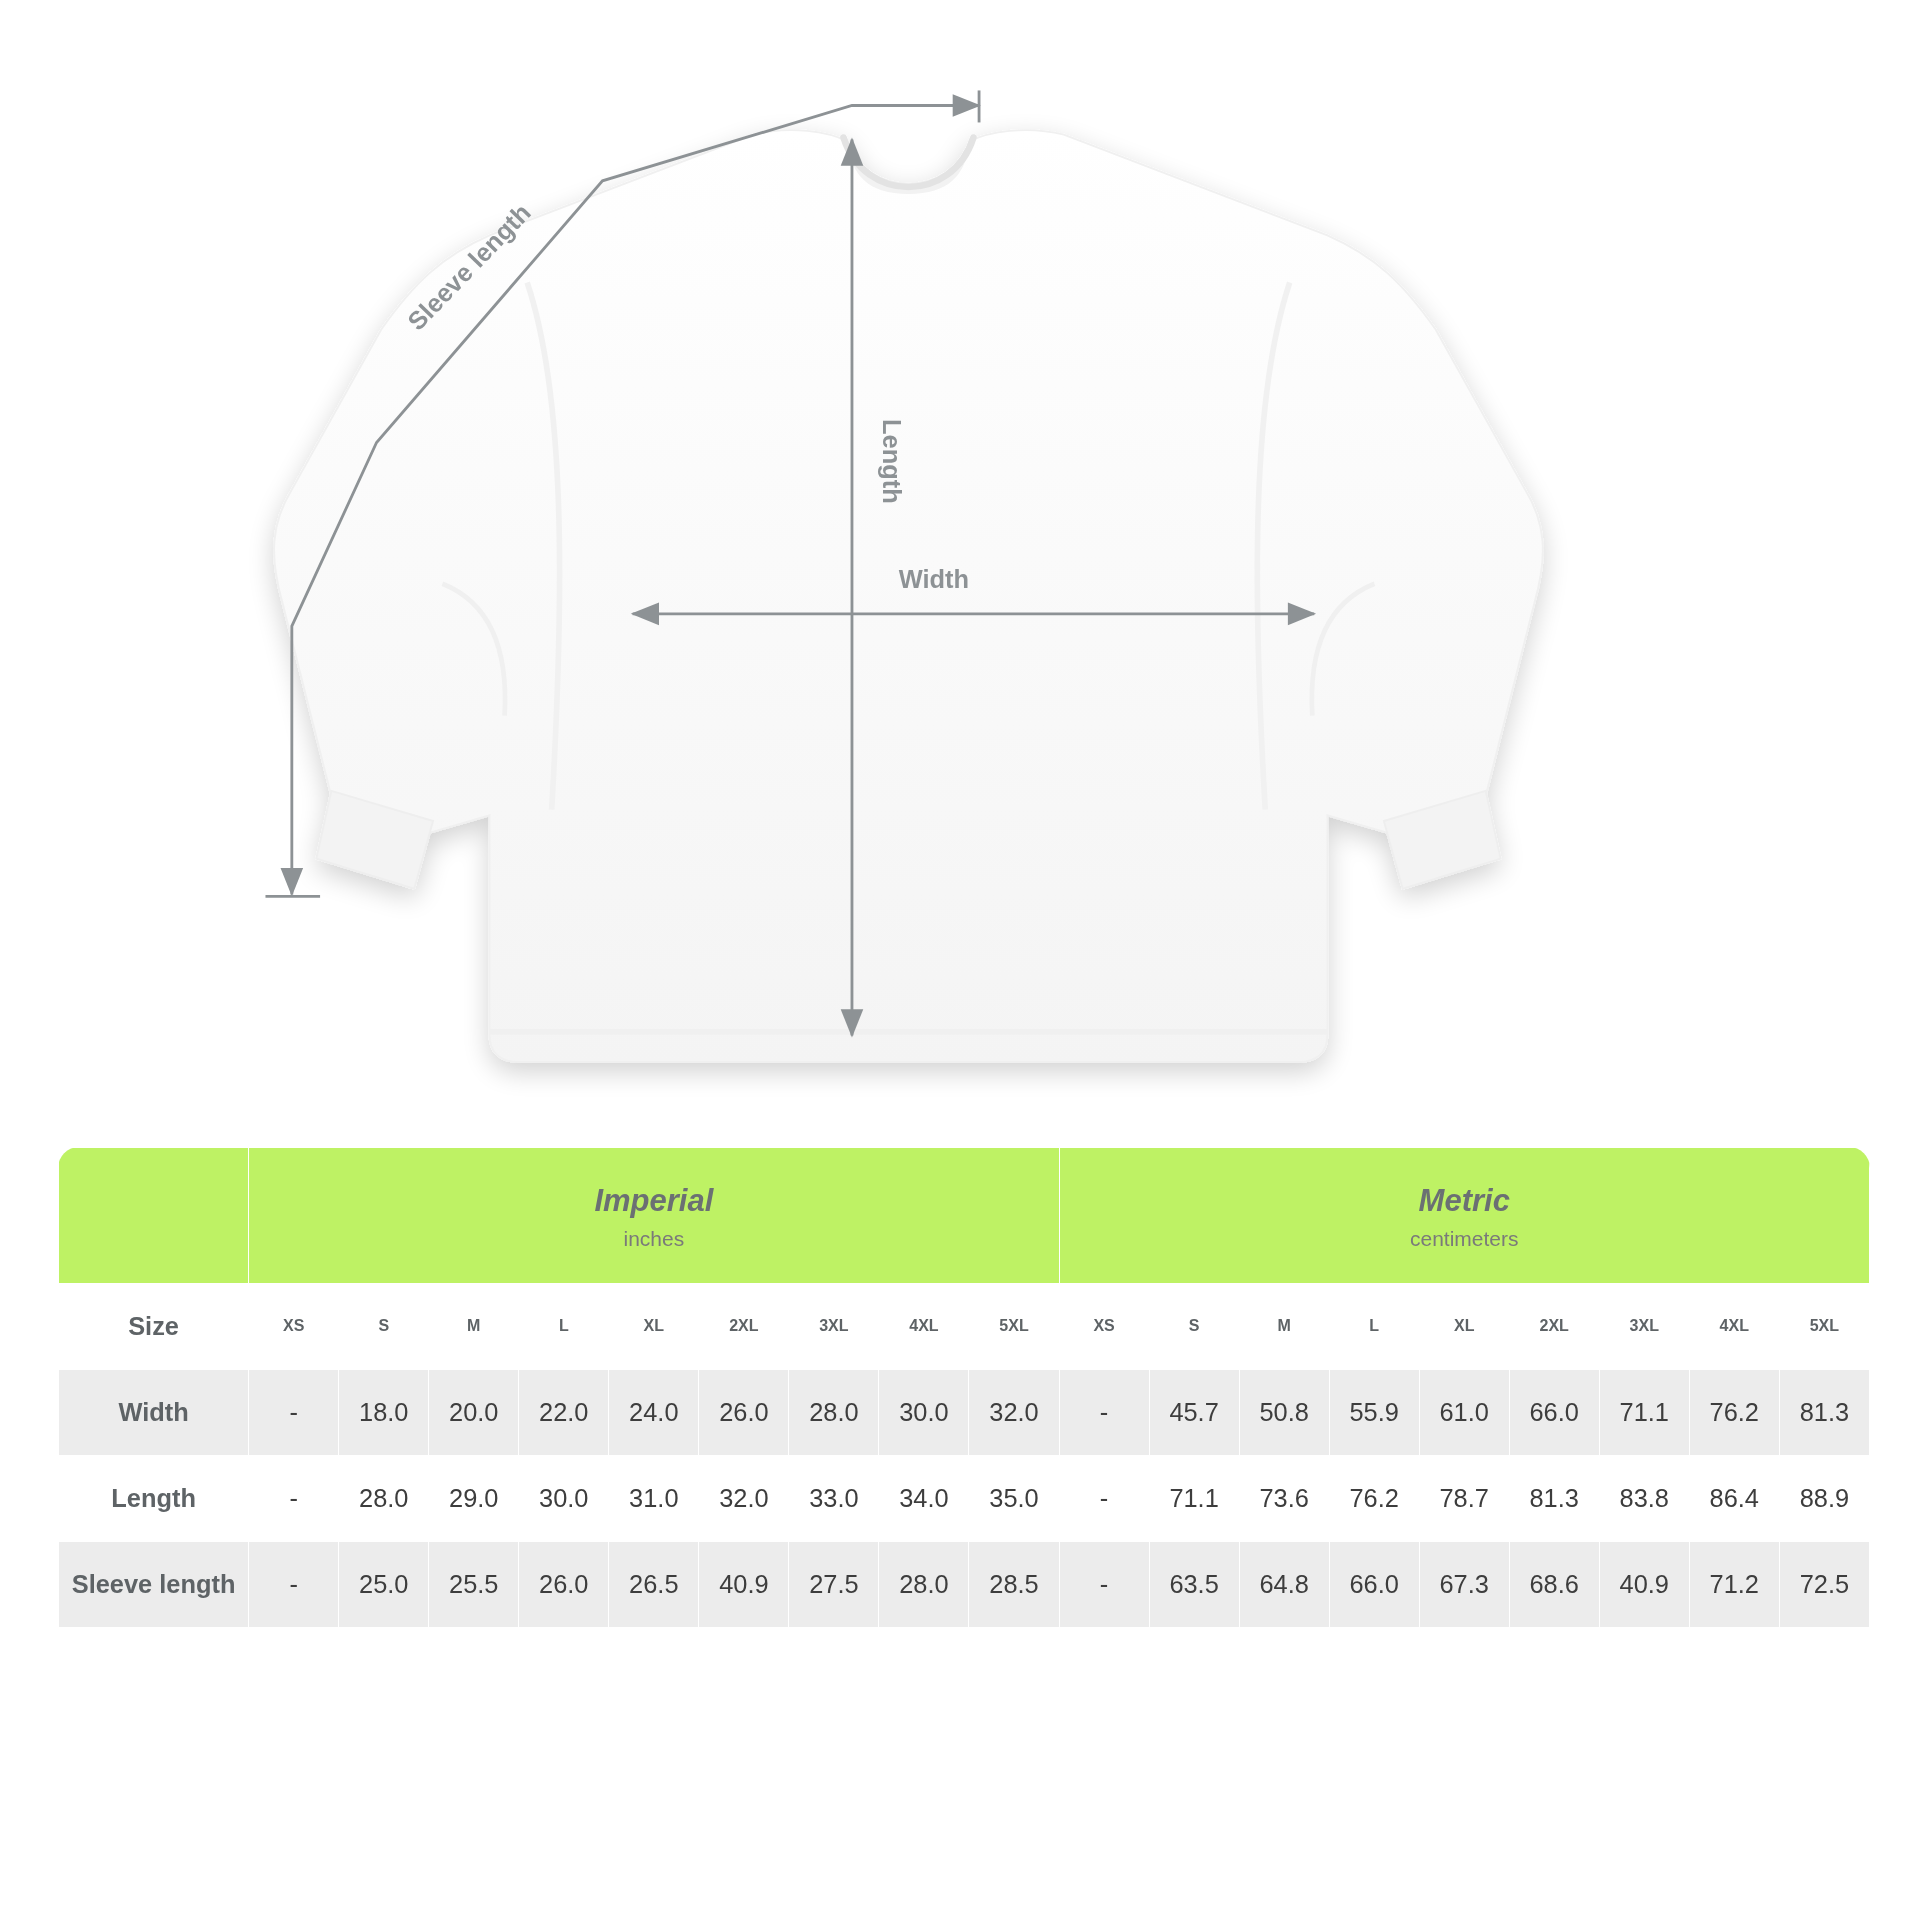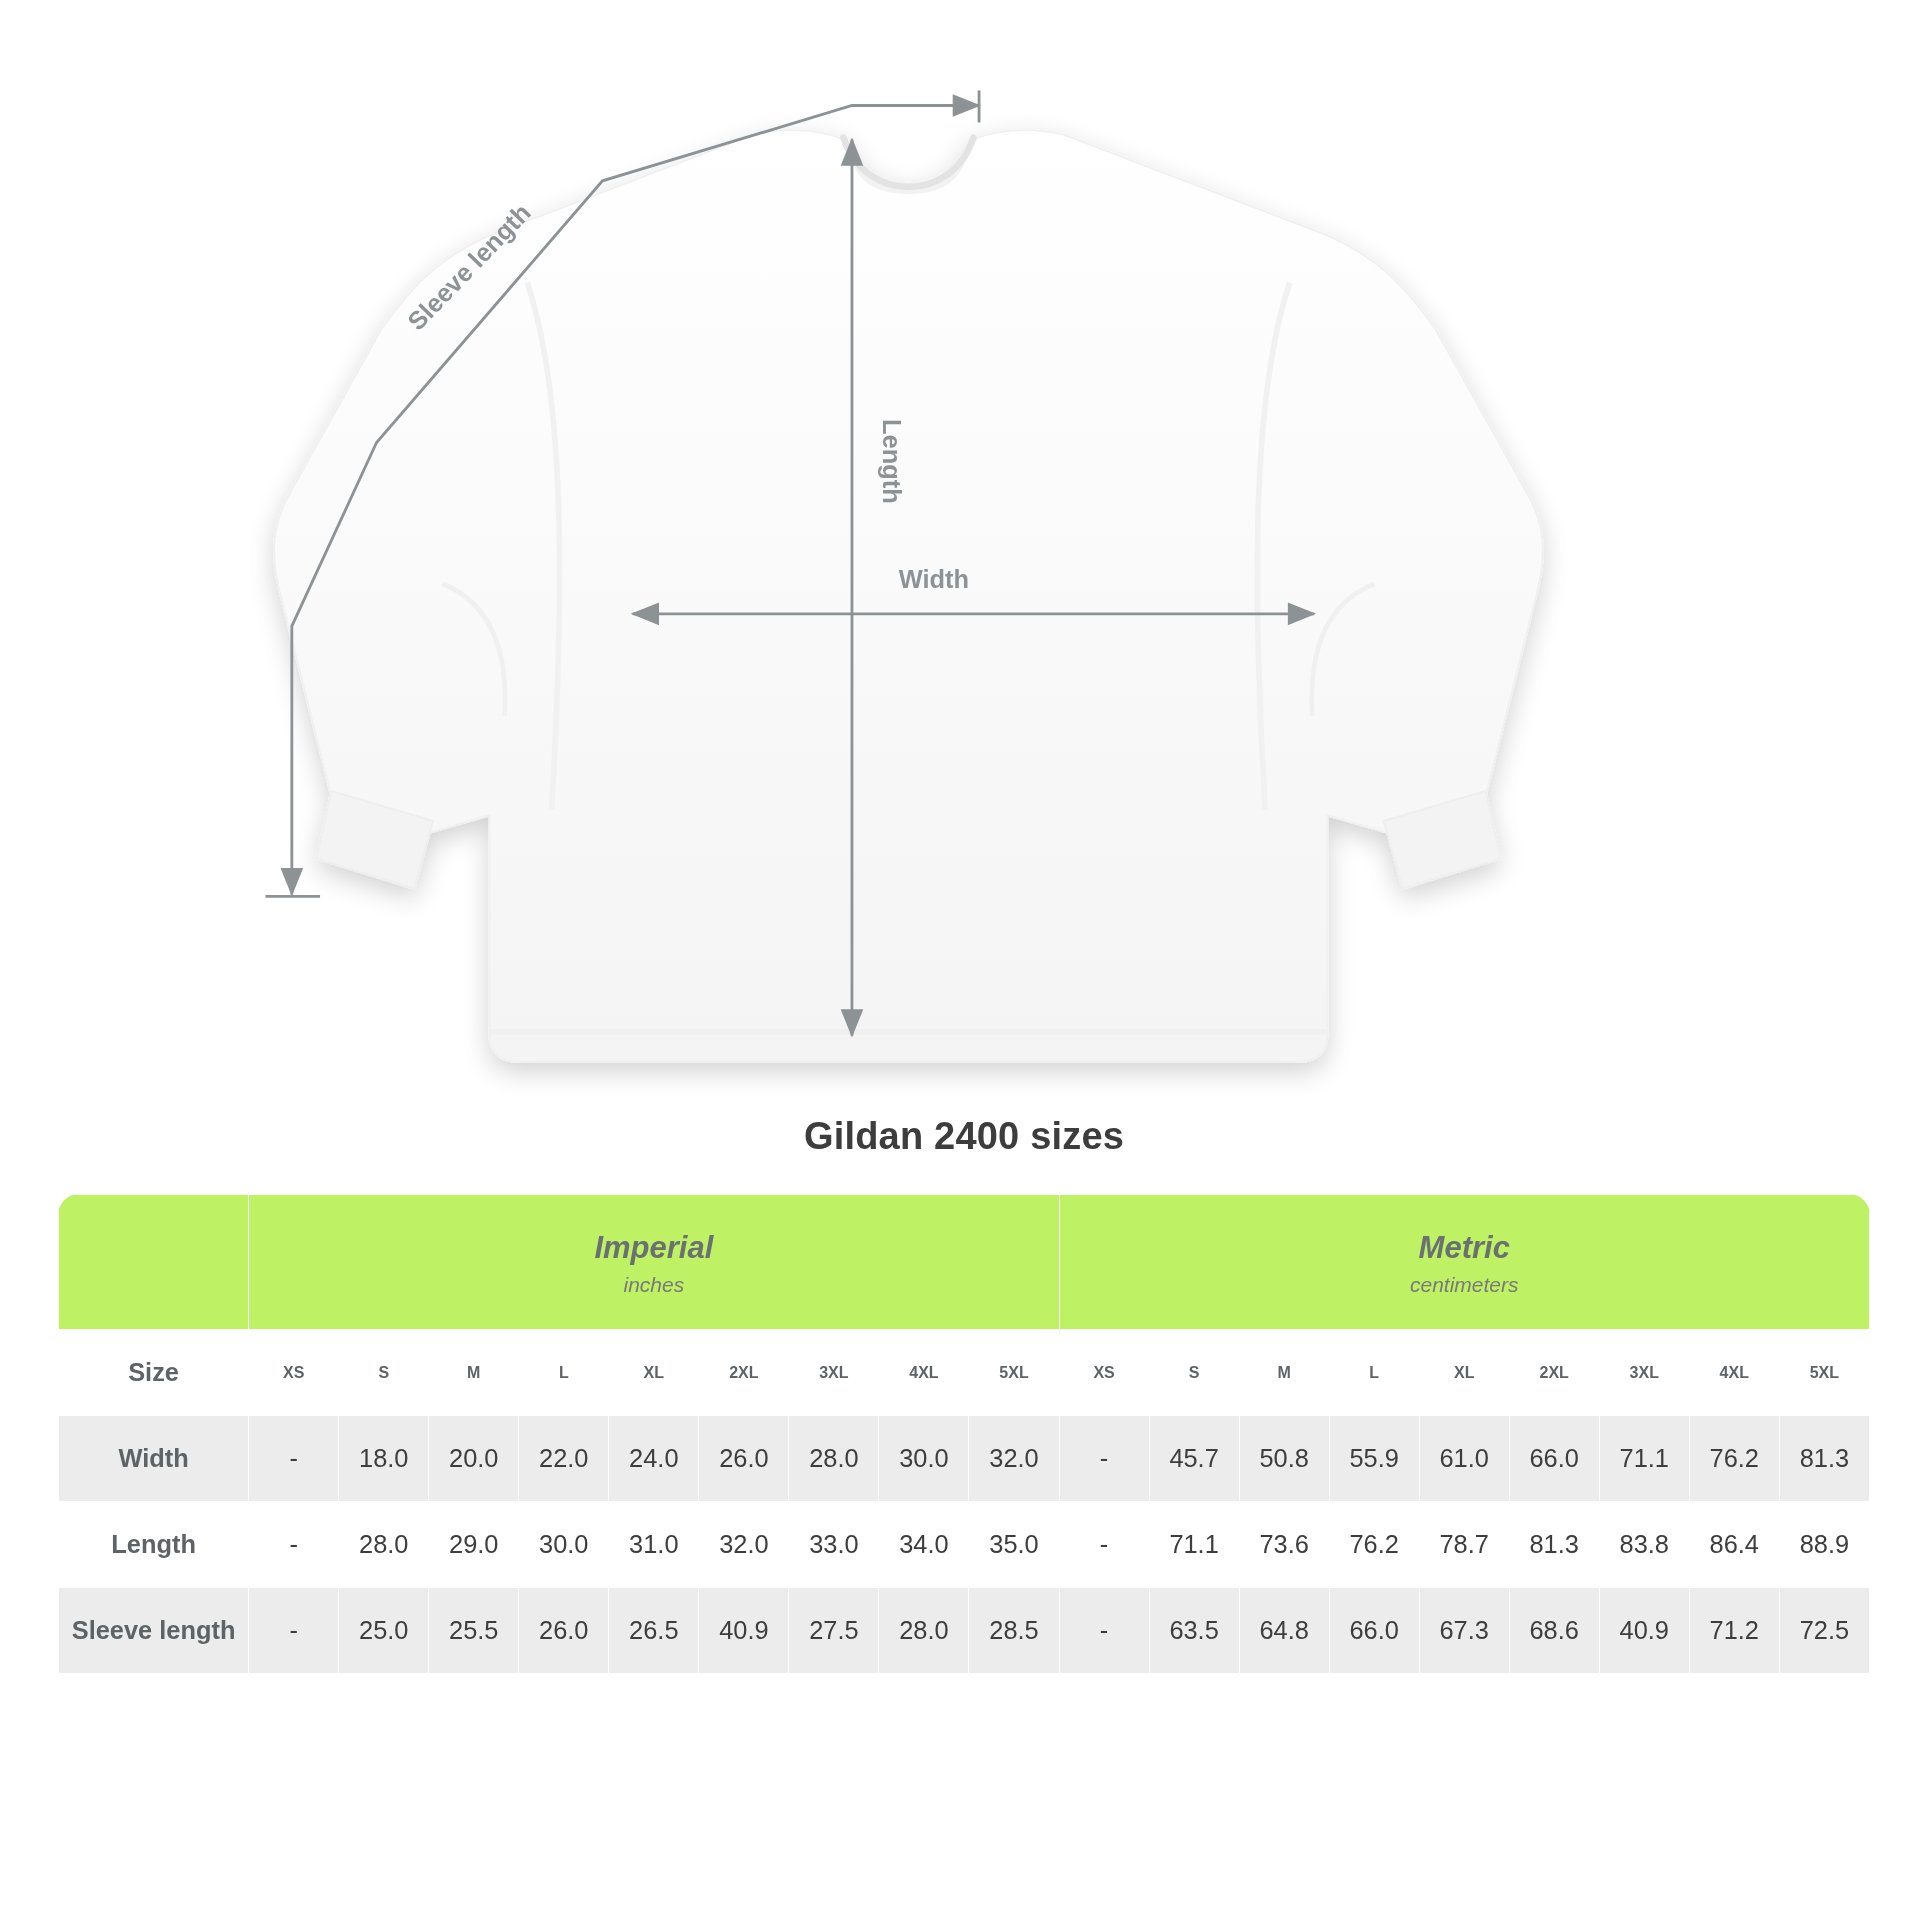--- a/index.html
+++ b/index.html
@@ -73,21 +73,20 @@
   }
   .unit-name {
     font-size: 31px;
     font-weight: bold;
     font-style: italic;
     color: #6b7073;
     line-height: 1.2;
   }
   .unit-sub {
     font-size: 21px;
-    font-style: italic;
     color: #7a7a7a;
     margin-top: 7.5px;
   }
   .corner-cell { background: #ececec; border: none; }
 
   
   .head-row td {
     background: #ffffff;
     padding: 28px 0;
     font-size: 16px;
@@ -202,21 +201,20 @@
 
       <text x="505" y="290" transform="rotate(-46 505 290)" font-family="Liberation Sans, sans-serif" font-size="27" font-weight="bold" fill="#8d9295" text-anchor="middle">Sleeve length</text>
 
       <text x="938" y="490" transform="rotate(90 938 490)" font-family="Liberation Sans, sans-serif" font-size="27" font-weight="bold" fill="#8d9295" text-anchor="middle">Length</text>
 
       <text x="992" y="625" font-family="Liberation Sans, sans-serif" font-size="27" font-weight="bold" fill="#8d9295" text-anchor="middle">Width</text>
     </svg>
   </div>
 
   <div class="title-block">
-    <h1 class="chart-title">Gildan 2400 sizes</h1>
   </div>
 
   <div class="table-wrap">
     <table class="size-table">
       <colgroup>
         <col class="label-col" style="width:188px">
         <col span="9" style="width:89px">
         <col span="9" style="width:89px">
       </colgroup>
       <tbody>

